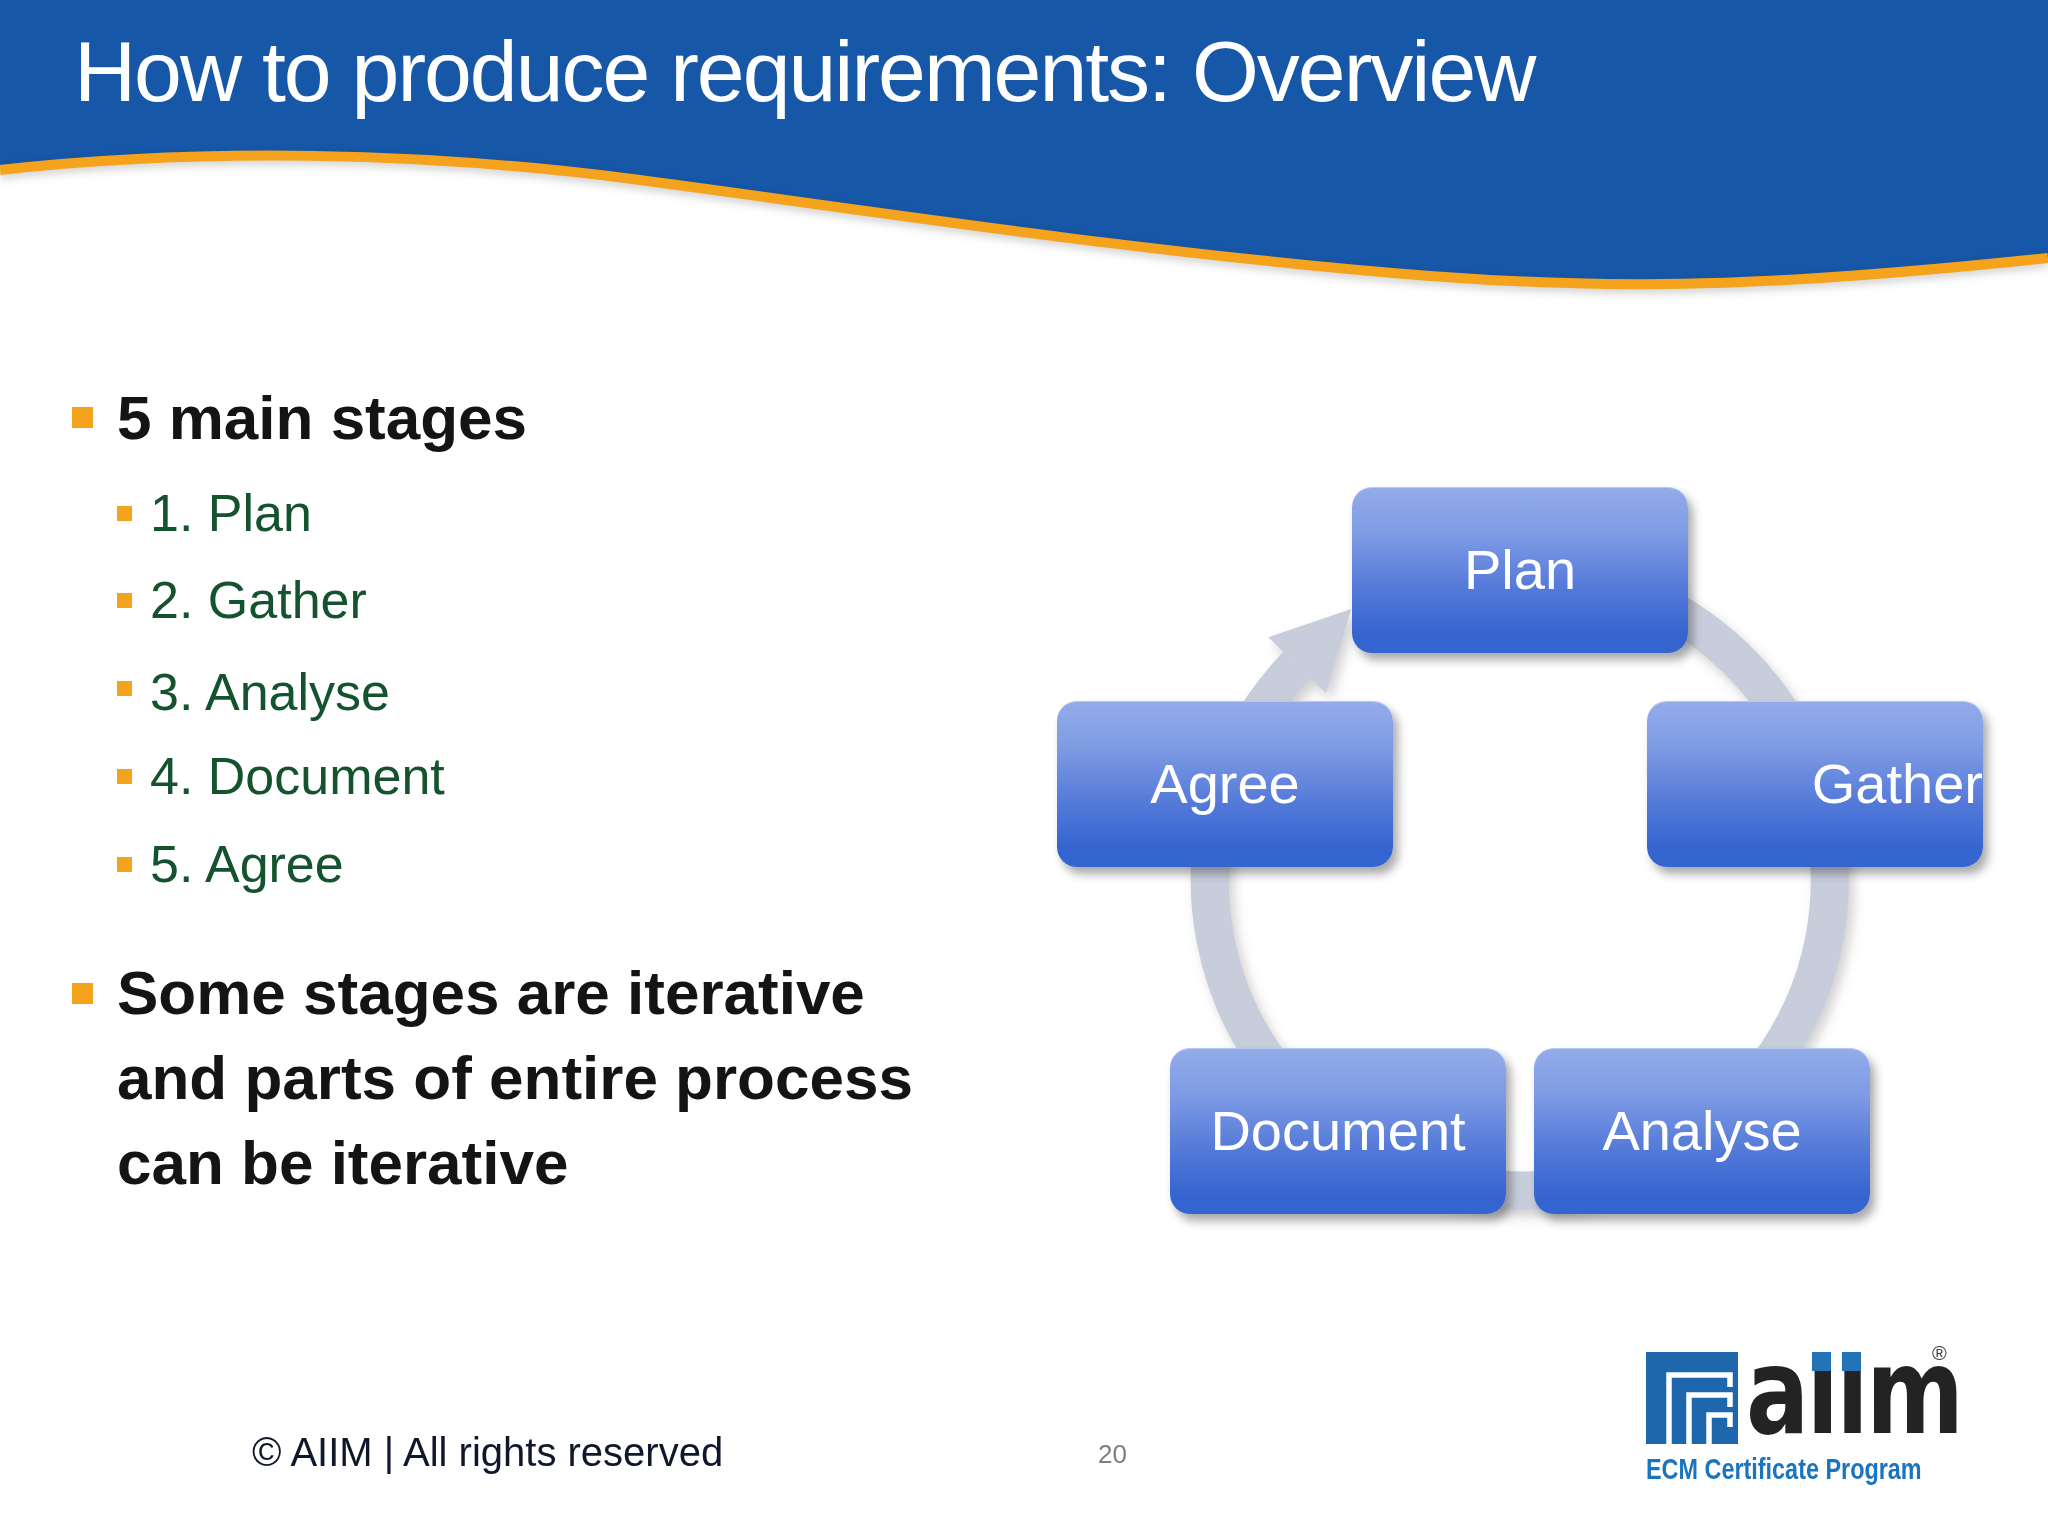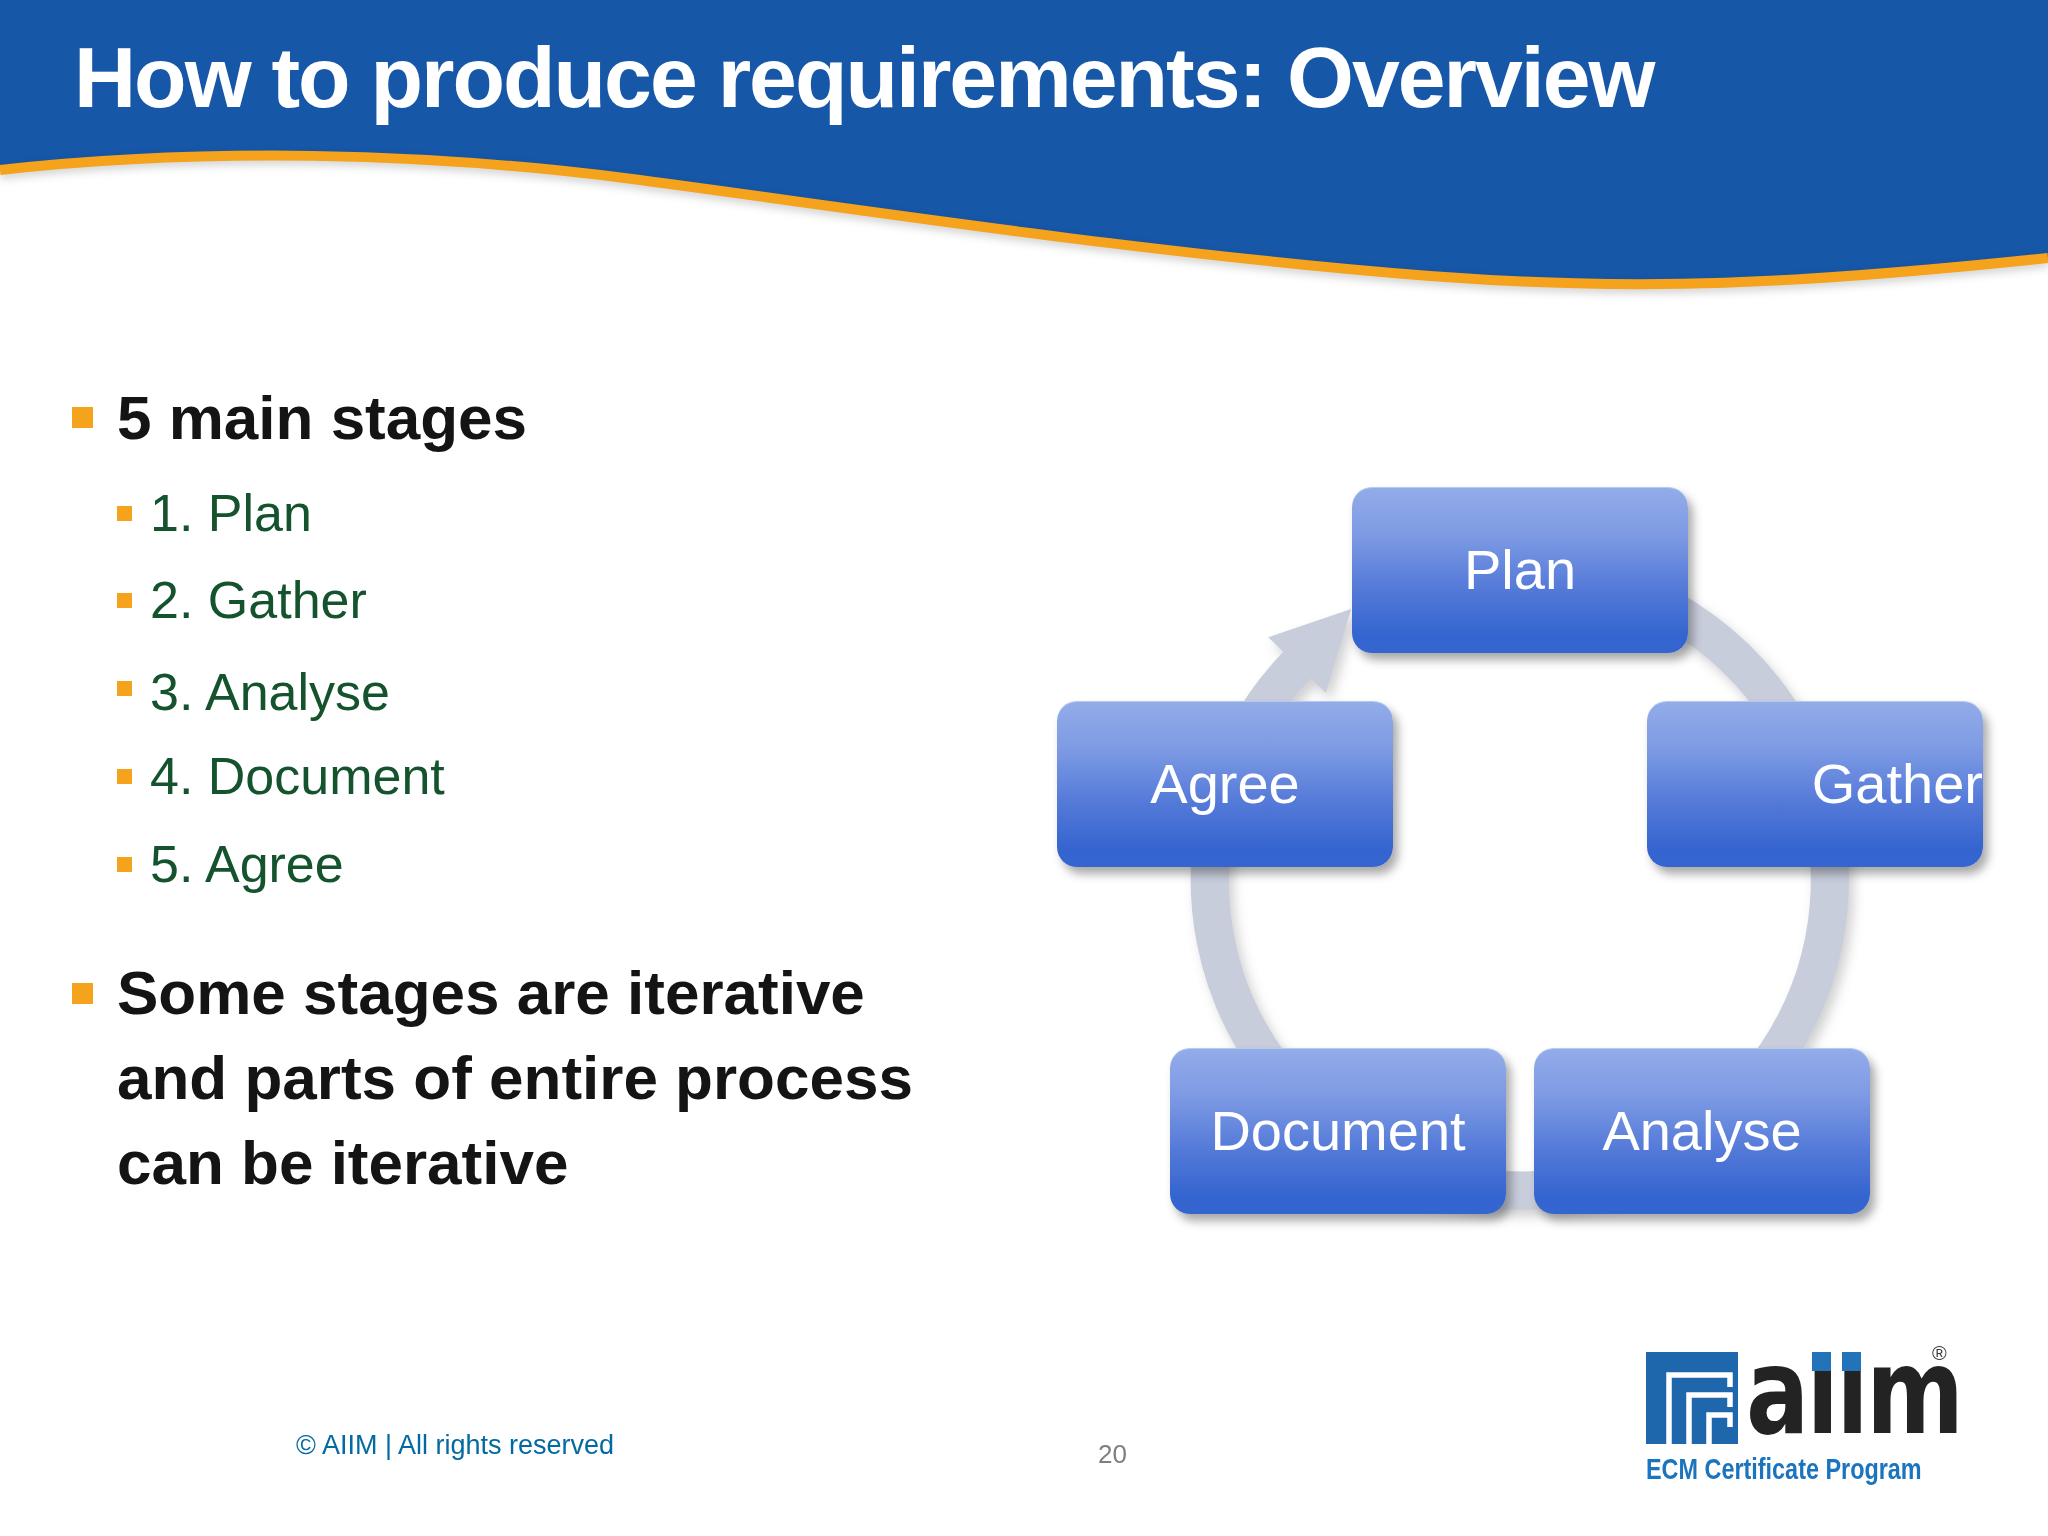--- a/index.html
+++ b/index.html
@@ -3,22 +3,22 @@
 <meta charset="utf-8">
 <style>
   html,body{margin:0;padding:0;background:#e9e9e9;}
   .slide{
     position:relative;width:2048px;height:1536px;background:#ffffff;
     overflow:hidden;font-family:"Liberation Sans",sans-serif;
   }
   
   .hdr-svg{position:absolute;left:0;top:0;z-index:1;}
   .slide-title{
-    position:absolute;left:74px;top:28px;z-index:2;
-    font-size:86px;font-weight:bold;color:#ffffff;letter-spacing:-2px;
+    position:absolute;left:74px;top:22px;z-index:2;
+    font-size:86px;font-weight:normal;color:#ffffff;letter-spacing:-2px;
     white-space:nowrap;
   }
   
   .sq{position:absolute;background:#F5A31C;z-index:3;}
   .sq.l1{width:21px;height:21px;}
   .sq.l2{width:15px;height:15px;}
   .b-l1{
     position:absolute;left:117px;z-index:3;font-size:62px;font-weight:bold;
     color:#141414;white-space:nowrap;line-height:1;
   }
@@ -39,22 +39,22 @@
     background:linear-gradient(180deg,#93ACE9 0%,#7E9BE4 28%,#5379D8 62%,#3464CF 90%,#3566D0 100%);
     box-shadow:5px 7px 10px rgba(40,40,40,0.40), inset 0 1px 0 rgba(255,255,255,0.35);
   }
   .stage-plan{left:1352px;top:487px;}
   .stage-gather{left:1647px;top:701px;justify-content:flex-end;}
   .stage-analyse{left:1534px;top:1048px;}
   .stage-document{left:1170px;top:1048px;}
   .stage-agree{left:1057px;top:701px;}
   
   .copyright{
-    position:absolute;left:252px;top:1430px;z-index:3;font-size:27px;
-    color:#0369a1;white-space:nowrap;margin-left:44px;
+    position:absolute;left:252px;top:1430px;z-index:3;font-size:40px;
+    color:#0f172a;white-space:nowrap;
   }
   .page-num{
     position:absolute;left:1098px;top:1441px;z-index:3;font-size:26px;
     color:#7E7E7E;line-height:1;
   }
   .logo{position:absolute;left:1646px;top:1352px;z-index:3;}
   .wordmark{
     position:absolute;left:1746px;top:1332px;width:230px;height:112px;z-index:3;
   }
   .wordmark-text{

